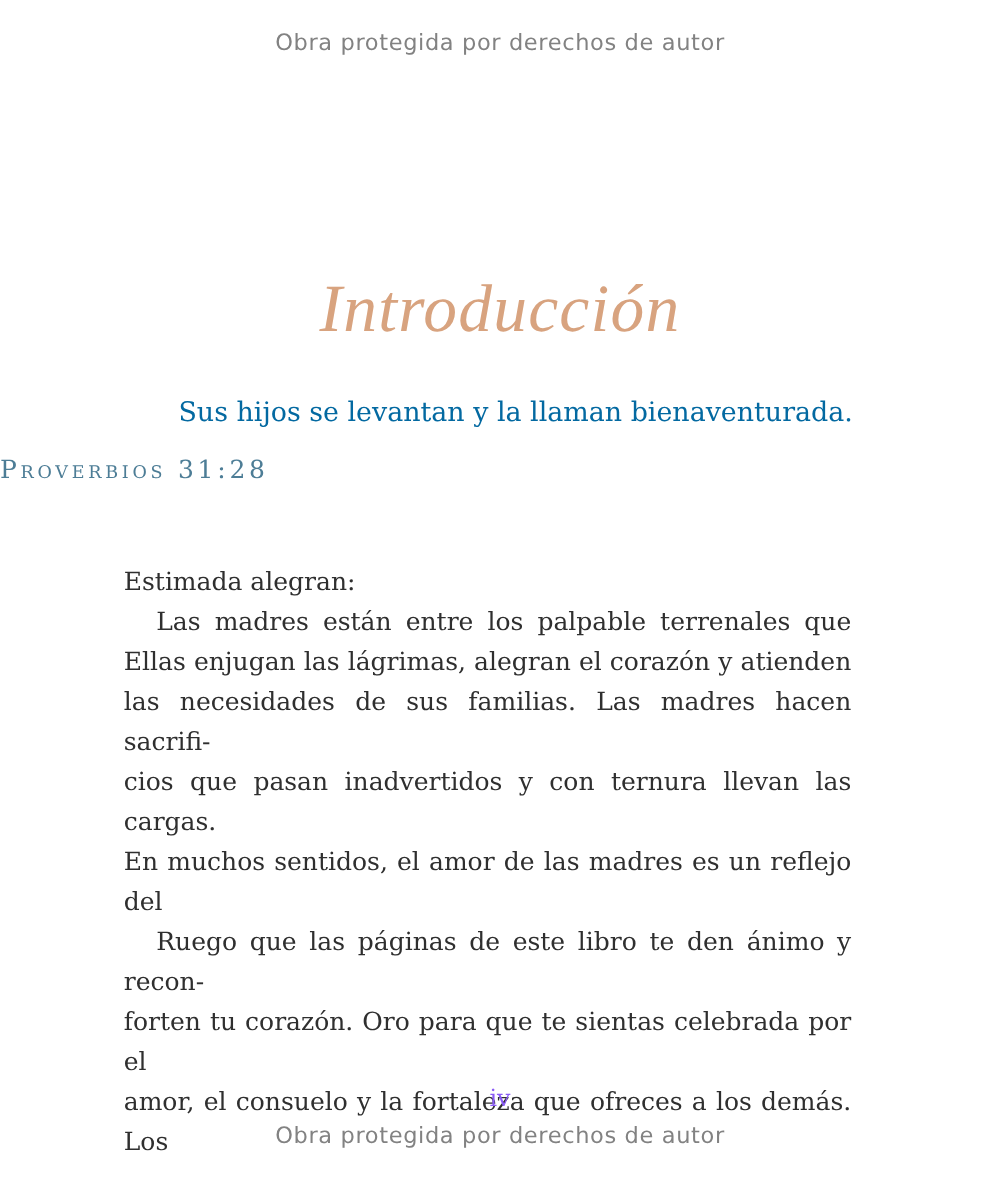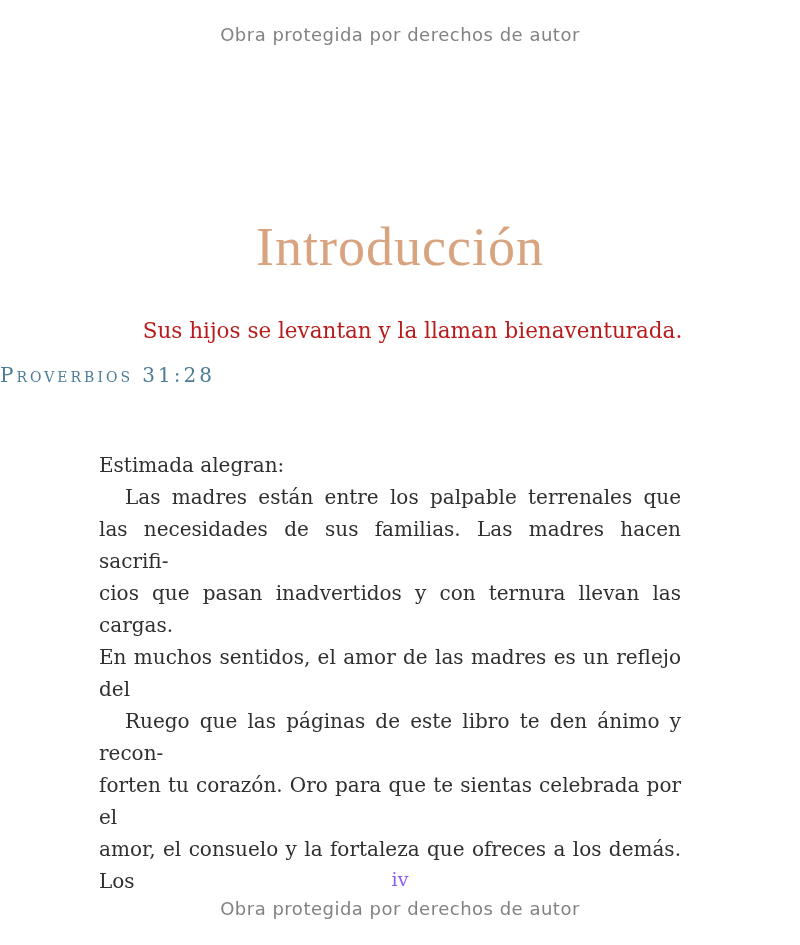--- a/index.html
+++ b/index.html
@@ -29,34 +29,35 @@
   .watermark.top { top: 24px; }
   .watermark.bottom { top: 898px; }
   .chapter-title {
     position: absolute;
     top: 216px;
     left: 0;
     right: 0;
     margin: 0;
     text-align: center;
     font-family: "Liberation Serif", "DejaVu Serif", serif;
+    font-style: italic;
     font-weight: 400;
     font-size: 54px;
     letter-spacing: 1px;
     color: var(--title-color, #d8a37f);
   }
   .epigraph-verse {
     position: absolute;
     top: 318px;
     left: 0;
     right: 0;
     margin: 0;
     text-align: center;
     font-size: 21.5px;
-    color: #b91c1c;
+    color: #0369a1;
     padding-left: 25px;
   }
   .epigraph-reference {
     position: absolute;
     top: 363px;
     left: 0;
     right: 0;
     margin: 0;
     font-variant: small-caps;
     font-size: 20px;
@@ -107,20 +108,21 @@
   <p class="epigraph-verse">Sus hijos se levantan y la llaman bienaventurada.</p>
 
   <p class="epigraph-reference">Proverbios 31:28</p>
 
   <div class="body-text">
 
     <p class="salutation">Estimada alegran:</p>
 
     <div class="para">
       <div class="line indent">Las madres están entre los palpable terrenales que</div>
+      <div class="line">Ellas enjugan las lágrimas, alegran el corazón y atienden</div>
       <div class="line">las necesidades de sus familias. Las madres hacen sacrifi-</div>
       <div class="line">cios que pasan inadvertidos y con ternura llevan las cargas.</div>
       <div class="line">En muchos sentidos, el amor de las madres es un reflejo del</div>
     </div>
 
     <div class="para">
       <div class="line indent">Ruego que las páginas de este libro te den ánimo y recon-</div>
       <div class="line">forten tu corazón. Oro para que te sientas celebrada por el</div>
       <div class="line">amor, el consuelo y la fortaleza que ofreces a los demás. Los</div>
     </div>

